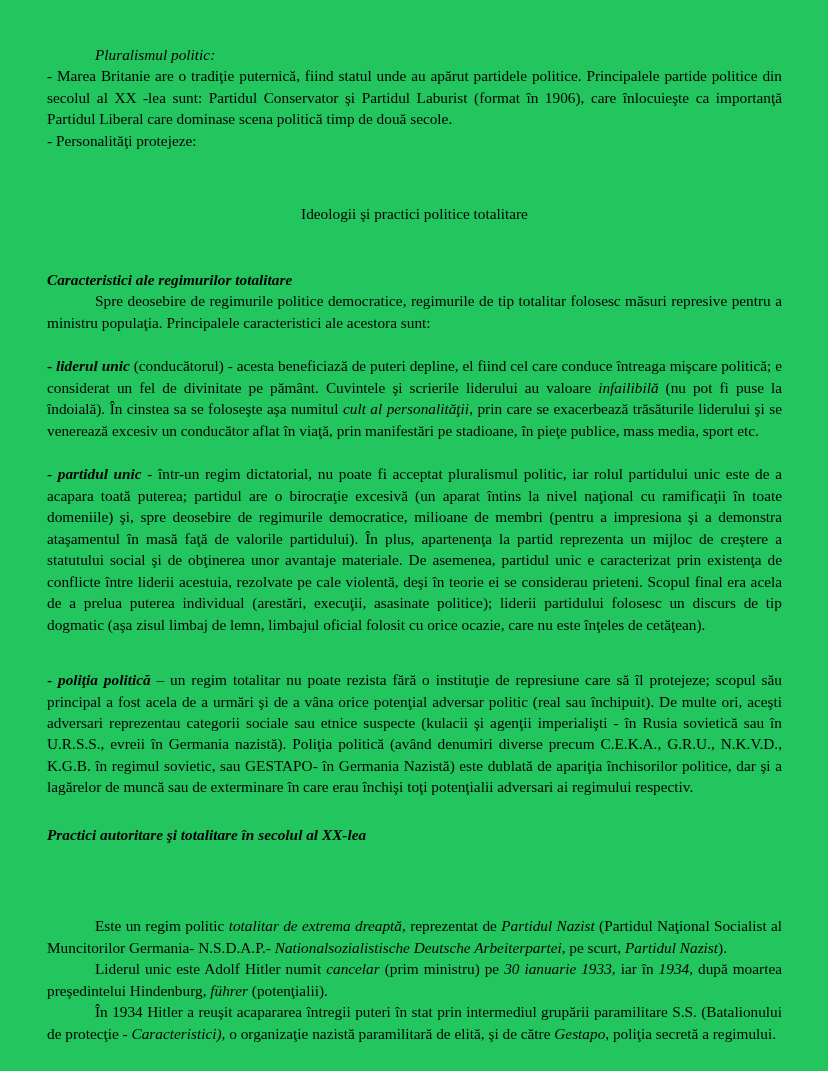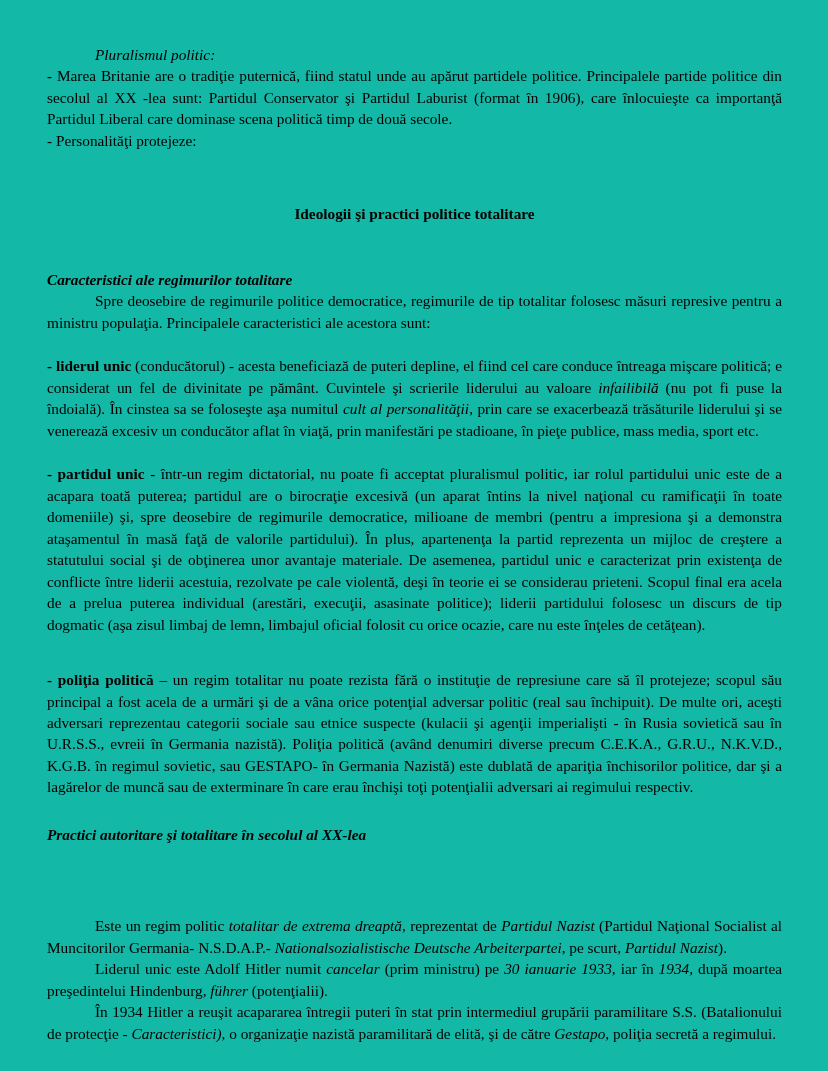--- a/index.html
+++ b/index.html
@@ -14,46 +14,46 @@
     overflow: hidden;
     font-family: "Liberation Serif", "DejaVu Serif", serif;
     color: #000000;
     -webkit-font-smoothing: antialiased;
   }
   .page {
     box-sizing: border-box;
     width: 828px;
     height: 1071px;
     padding: 44px 46px 0 47px;
-    background: #14b8a6;
+    background: #22c55e;
   }
   .doc {
     width: 735px;
     font-size: 15.3px;
     line-height: 1.405;
     text-align: justify;
     text-justify: inter-word;
     hyphens: none;
   }
   p {
     margin: 0;
   }
   .ind {
     text-indent: 48px;
   }
   .flush {
     text-indent: 0;
   }
   .it { font-style: italic; }
-  .bi { font-weight: bold; }
+  .bi { font-style: italic; font-weight: bold; }
   .b  { font-weight: bold; }
 
   .h-center-bold {
     text-align: center;
-    font-weight: bold;
+    font-weight: normal;
     font-size: 15.3px;
     line-height: 1.4;
   }
   .h-center-bi {
     text-align: center;
     font-weight: bold;
     font-style: italic;
     font-size: 15.8px;
     line-height: 1.4;
   }

